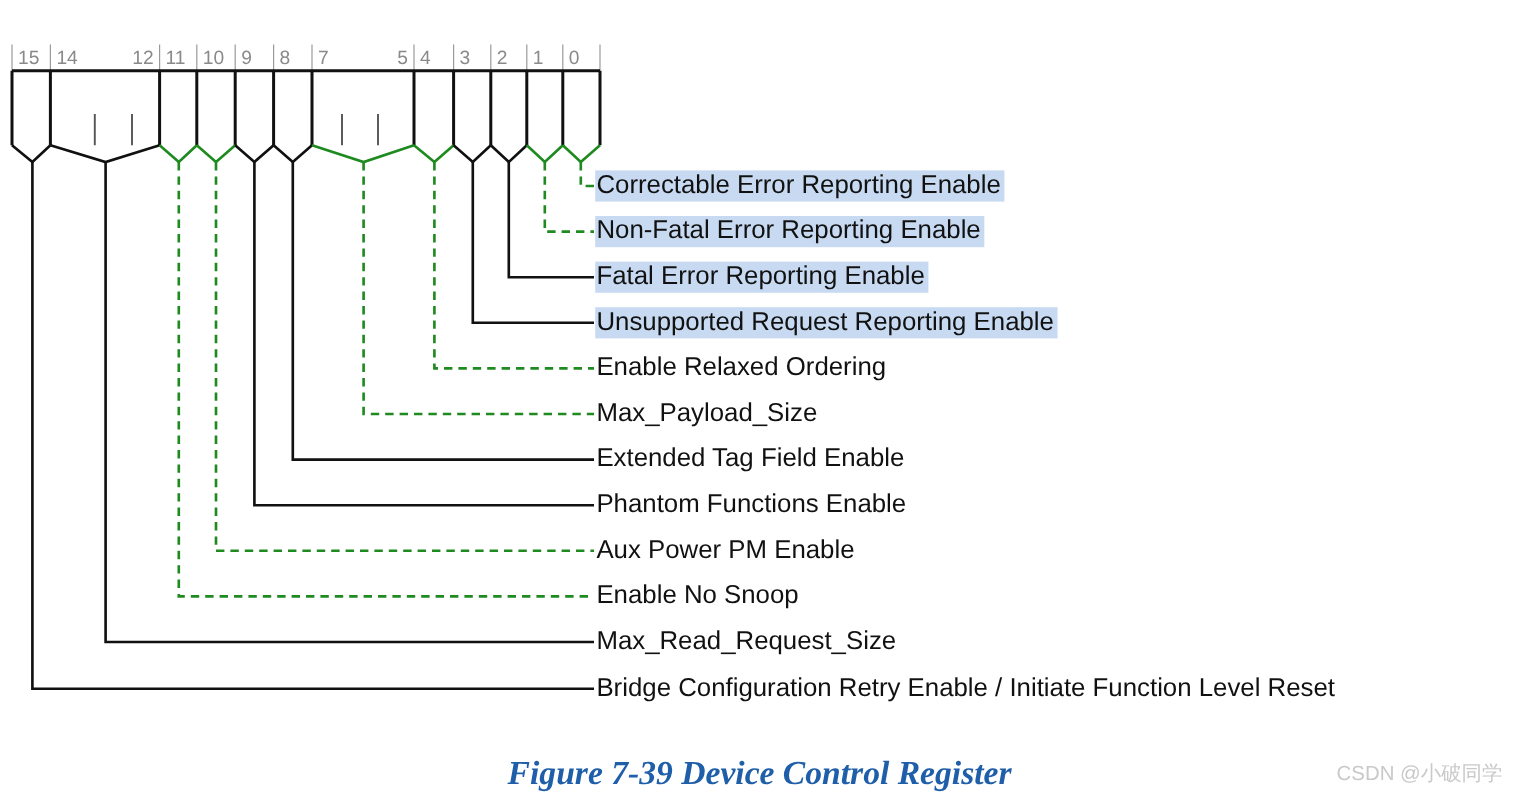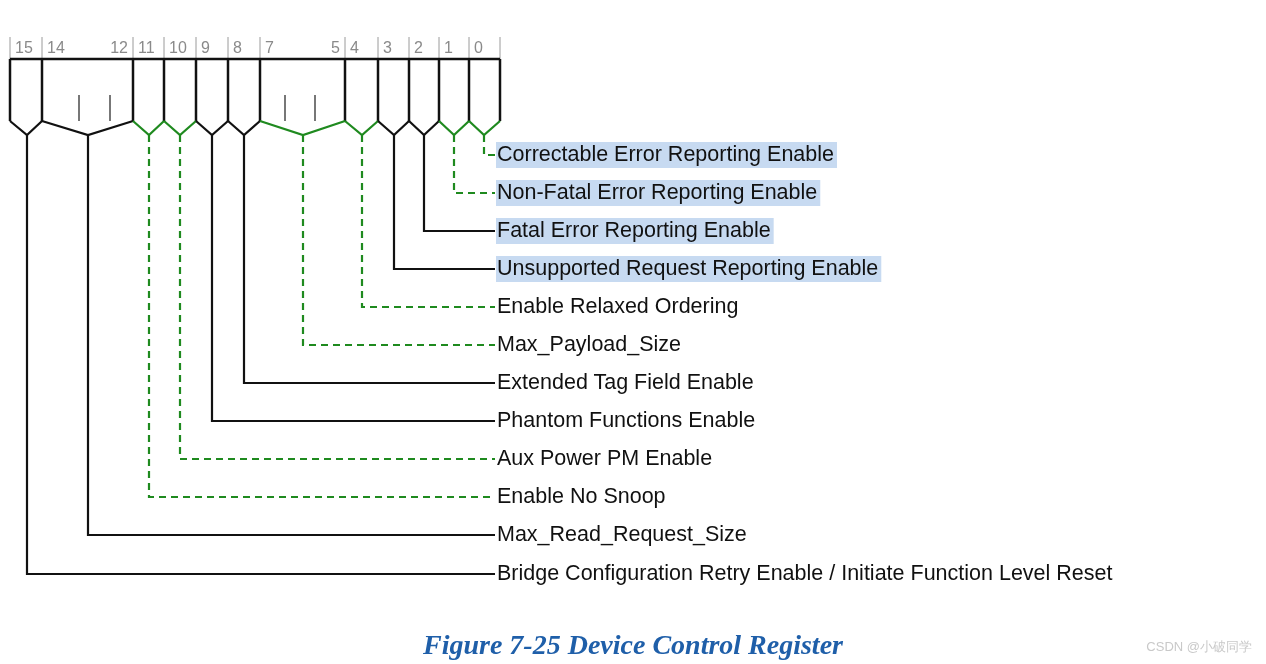--- a/index.html
+++ b/index.html
@@ -113,18 +113,18 @@
         <text x="497" y="354" class="lbl">Extended Tag Field Enable</text>
         <text x="497" y="392" class="lbl">Phantom Functions Enable</text>
         <text x="497" y="430" class="lbl">Aux Power PM Enable</text>
         <text x="497" y="468" class="lbl">Enable No Snoop</text>
         <text x="497" y="506" class="lbl">Max_Read_Request_Size</text>
         <text x="497" y="545" class="lbl">Bridge Configuration Retry Enable / Initiate Function Level Reset</text>
       </g>
   </svg>
 
   <div style="position:absolute;left:0;top:600px;width:1266px;text-align:center;">
-    <span class="cap" style="font-family:'Liberation Serif','DejaVu Serif',serif;font-style:italic;font-weight:bold;font-size:28px;color:#1f5fa9;">Figure  7-25  Device Control Register</span>
+    <span class="cap" style="font-family:'Liberation Serif','DejaVu Serif',serif;font-style:italic;font-weight:bold;font-size:28px;color:#1f5fa9;">Figure  7-39  Device Control Register</span>
   </div>
   <div style="position:absolute;right:14px;bottom:8px;">
-    <span class="wm" style="font-size:13px;color:#c9c9c9;">CSDN @小破同学</span>
+    <span class="wm" style="font-size:17px;color:#c9c9c9;">CSDN @小破同学</span>
   </div>
 </div>
 
 </body></html>

